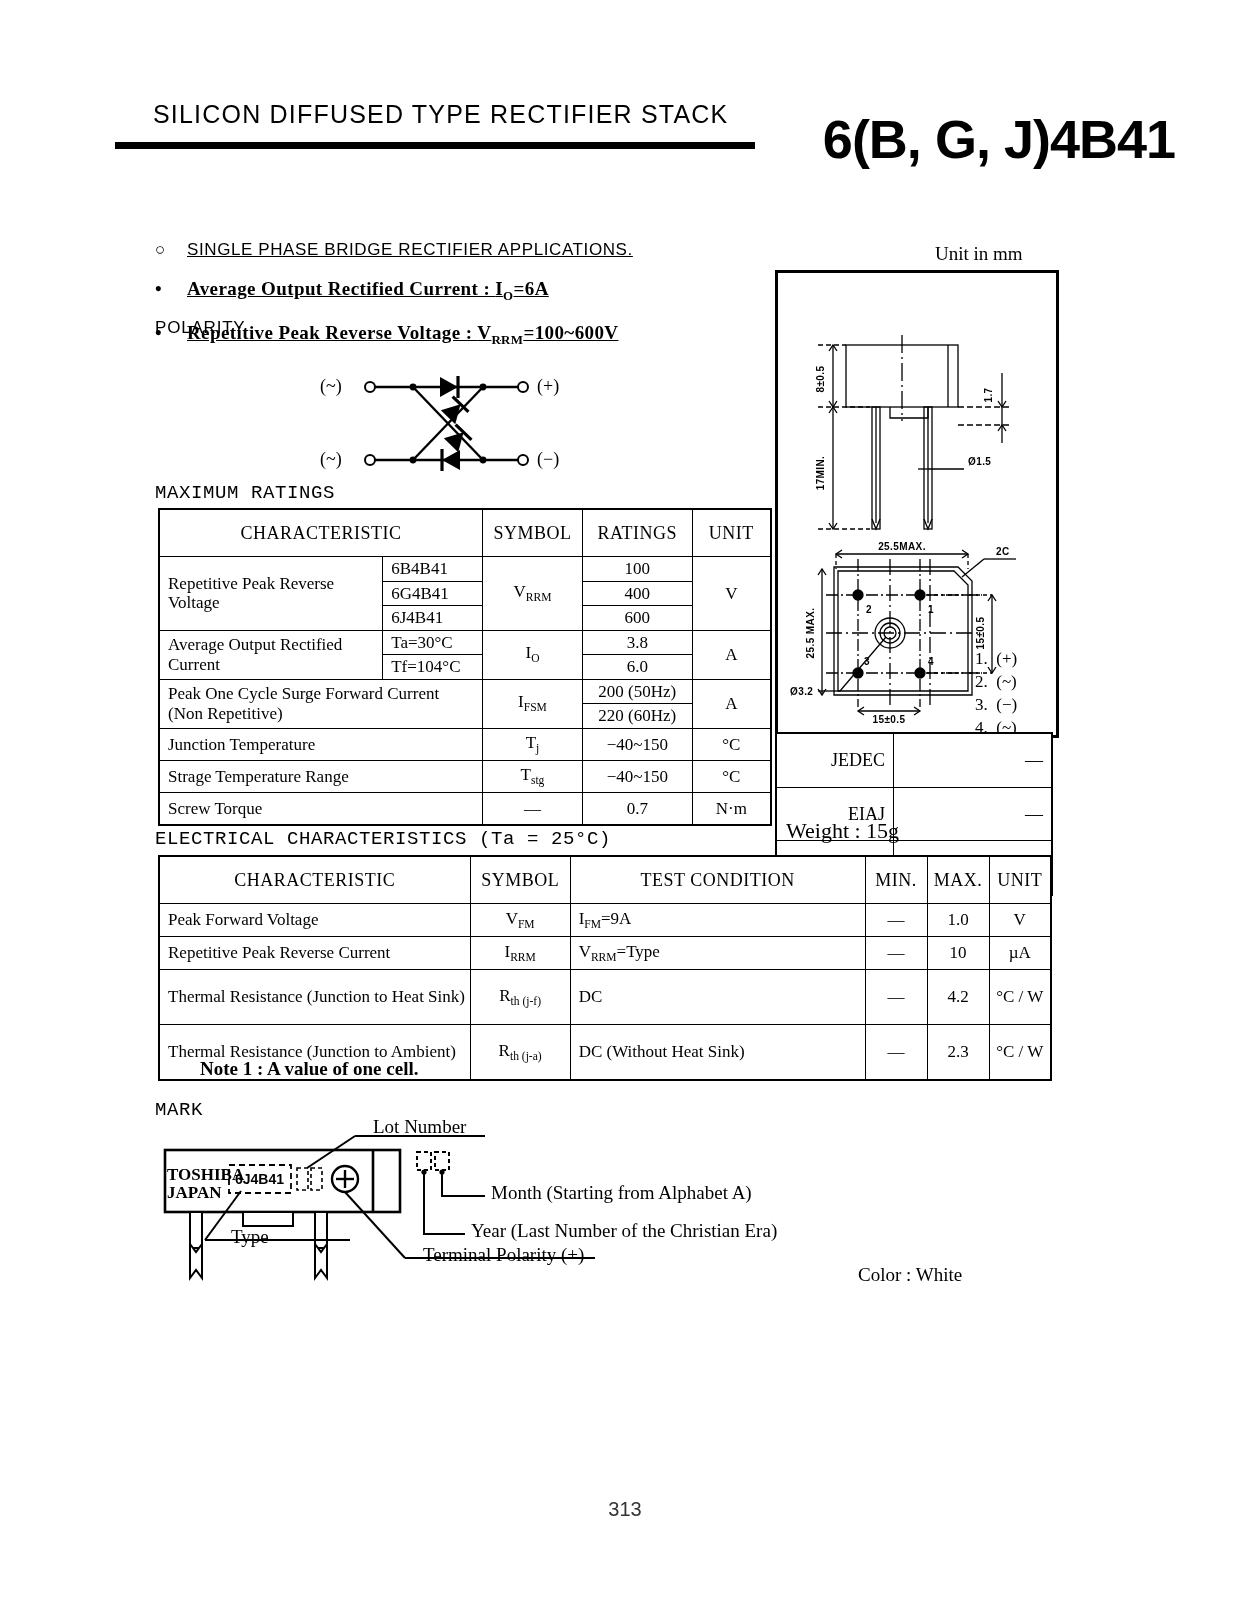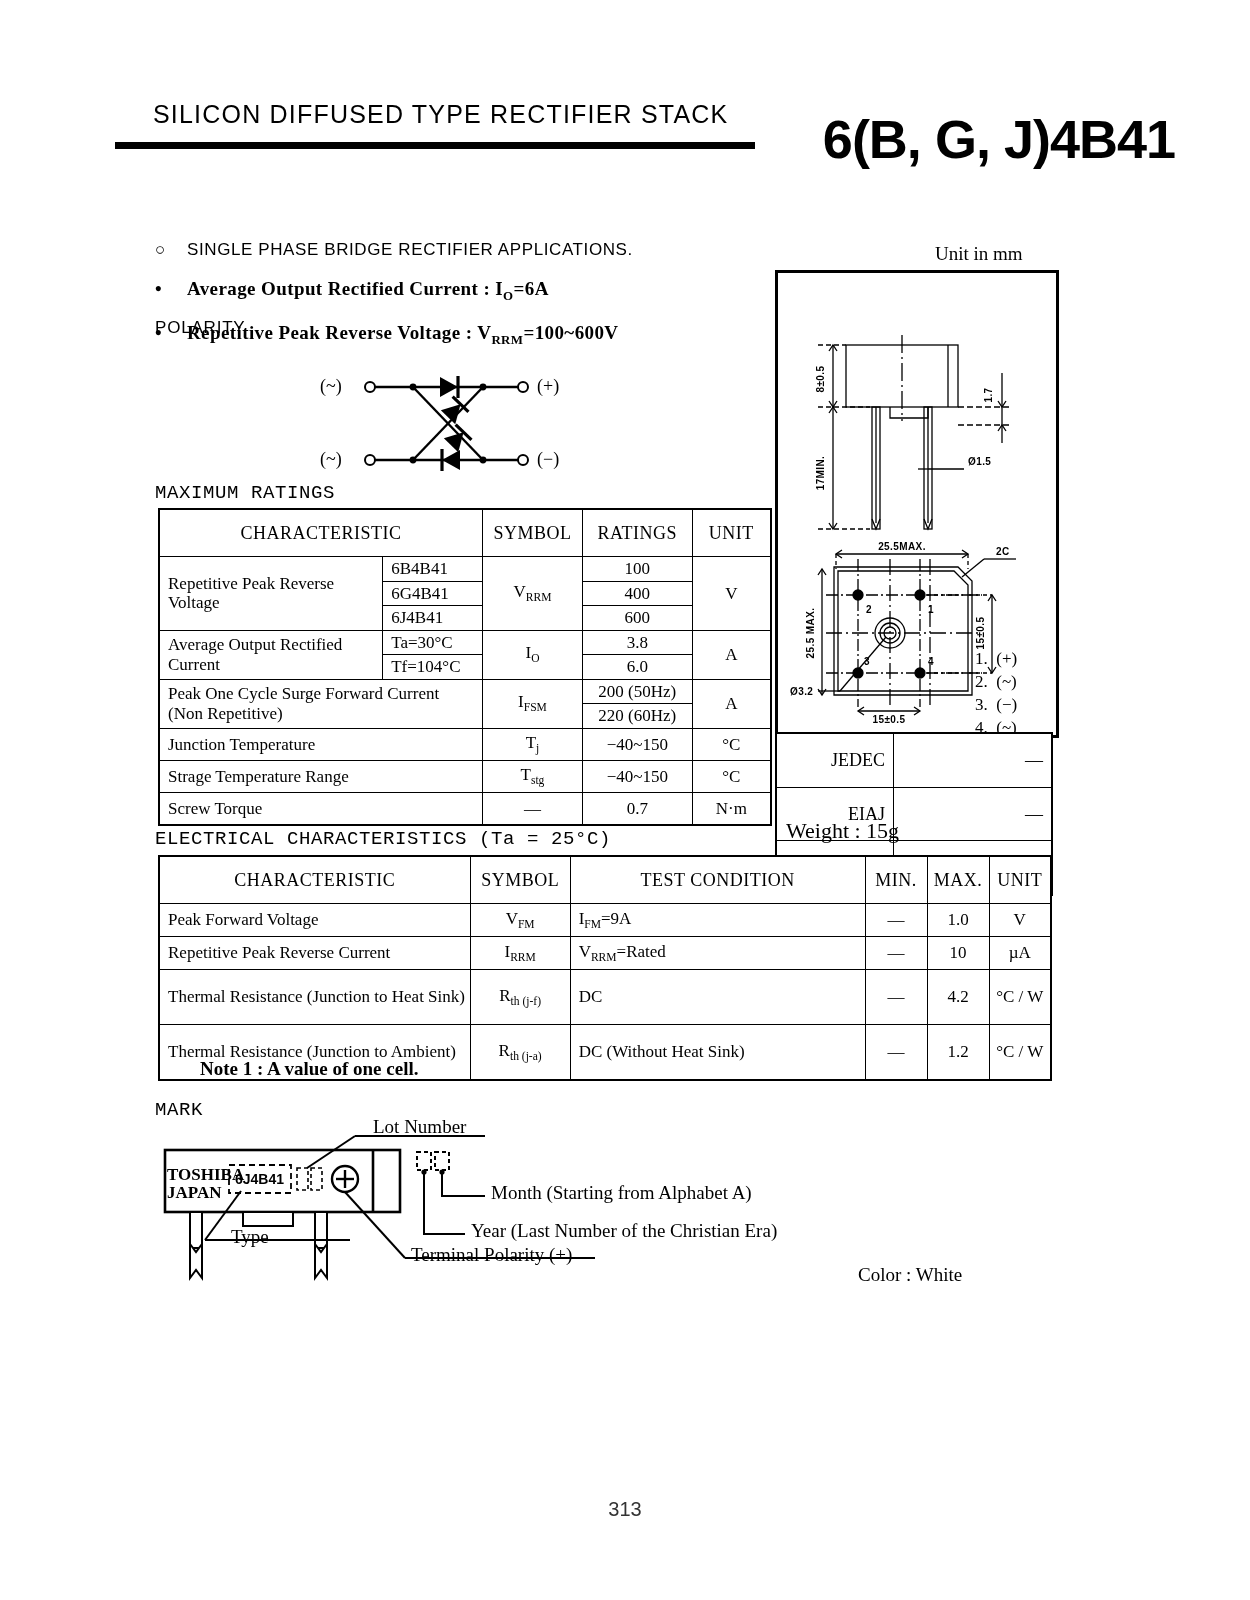--- a/index.html
+++ b/index.html
@@ -59,20 +59,21 @@
     position: absolute;
     left: 155px;
     top: 240px;
     width: 600px;
   }
   .bullet-row {
     position: relative;
     margin-bottom: 14px;
     font-size: 18px;
     white-space: nowrap;
+    text-decoration: underline;
   }
   .bullet-row .mark {
     display: inline-block;
     width: 32px;
     text-align: left;
   }
   .b-sans {
     font-family: "Liberation Sans", sans-serif;
     font-size: 17px;
     letter-spacing: 0.6px;
@@ -549,41 +550,41 @@
         <td><span>V</span><sub>FM</sub></td>
         <td class="l"><span>I</span><sub>FM</sub><span>=9A</span></td>
         <td>—</td>
         <td>1.0</td>
         <td>V</td>
       </tr>
 
       <tr>
         <td class="l" style="height:28px">Repetitive Peak Reverse Current</td>
         <td><span>I</span><sub>RRM</sub></td>
-        <td class="l"><span>V</span><sub>RRM</sub><span>=Rated</span></td>
+        <td class="l"><span>V</span><sub>RRM</sub><span>=Type</span></td>
         <td>—</td>
         <td>10</td>
         <td>µA</td>
       </tr>
 
       <tr>
         <td class="l" style="height:50px">Thermal Resistance (Junction to Heat Sink)</td>
         <td><span>R</span><sub>th (j-f)</sub></td>
         <td class="l">DC</td>
         <td>—</td>
         <td>4.2</td>
         <td>°C / W</td>
       </tr>
 
       <tr>
         <td class="l" style="height:50px">Thermal Resistance (Junction to Ambient)</td>
         <td><span>R</span><sub>th (j-a)</sub></td>
         <td class="l">DC (Without Heat Sink)</td>
         <td>—</td>
-        <td>1.2</td>
+        <td>2.3</td>
         <td>°C / W</td>
       </tr>
     </tbody>
       </table>
   </div>
 
   <div id="note1">Note 1 : A value of one cell.</div>
 
   <div class="sect-cap" id="mark-cap">MARK</div>
 
@@ -630,21 +631,21 @@
 
     <span class="mk-txt" style="left:12px; top:48px; font-family:'Liberation Serif',serif; font-weight:bold; font-size:17px; line-height:1.05;">
       <span>TOSHIBA</span><br>
       <span>JAPAN</span>
     </span>
     <span class="mk-small" style="position:absolute; left:80px; top:53px;">6J4B41</span>
 
     <span class="mk-txt" style="left:218px; top:-2px;">Lot Number</span>
     <span class="mk-txt" style="left:336px; top:64px;">Month (Starting from Alphabet A)</span>
     <span class="mk-txt" style="left:316px; top:102px;">Year (Last Number of the Christian Era)</span>
-    <span class="mk-txt" style="left:256px; top:126px;">Terminal Polarity (+)</span>
+    <span class="mk-txt" style="left:268px; top:126px;">Terminal Polarity (+)</span>
     <span class="mk-txt" style="left:76px; top:108px;text-align:right;">Type</span>
   </div>
 
   <div id="color-white">Color : White</div>
 
   <div id="page-number">313</div>
 
 </div>
 
 </body></html>

